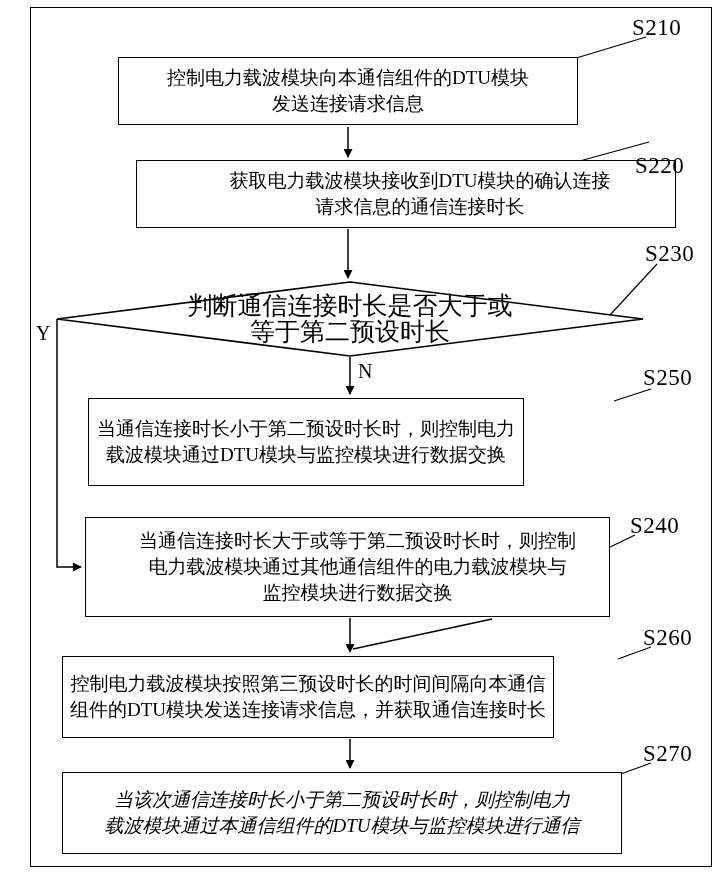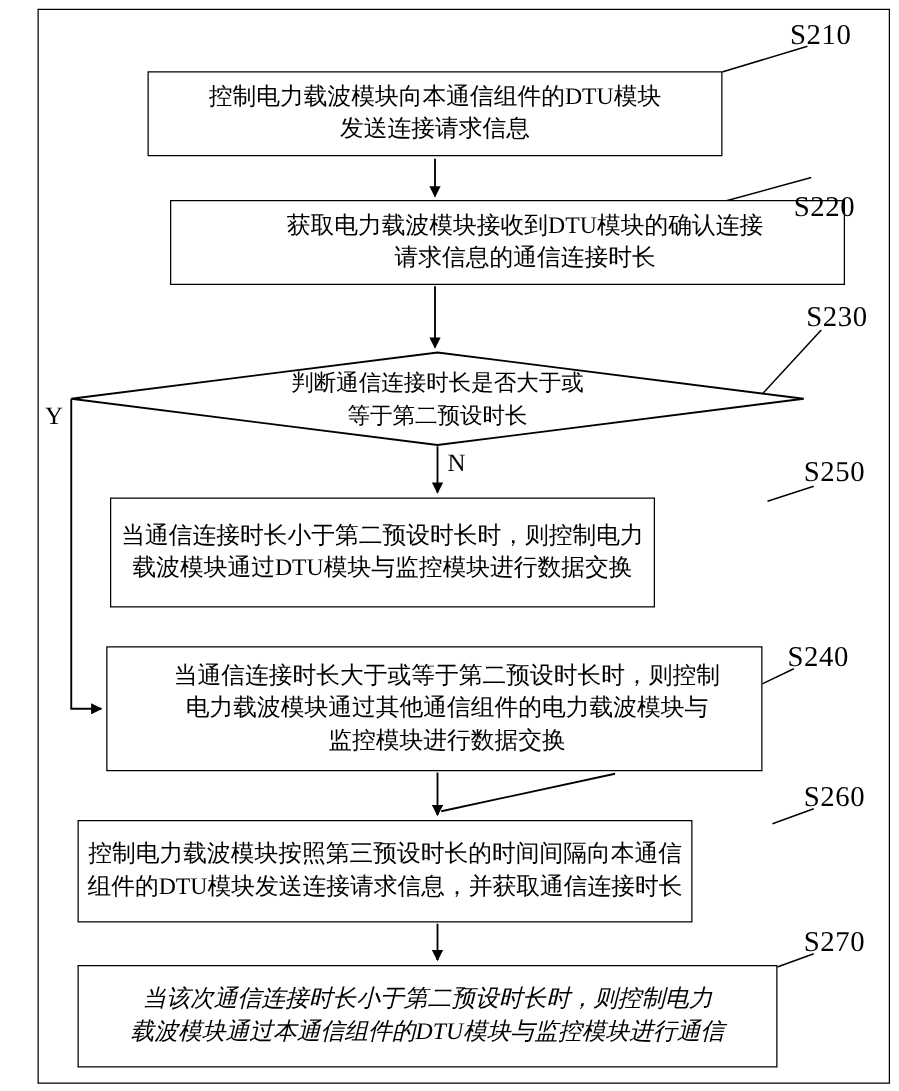--- a/index.html
+++ b/index.html
@@ -23,21 +23,21 @@
     background:#ffffff;
     display:flex;flex-direction:column;
     justify-content:center;align-items:center;
     text-align:center;
     font-size:19px;line-height:26px;
   }
   .dtext{
     position:absolute;
     display:flex;flex-direction:column;
     justify-content:center;align-items:center;
-    font-size:18px;line-height:26px;
+    font-size:25px;line-height:26px;
   }
   .steplabel{
     position:absolute;
     font-size:23px;line-height:24px;
     letter-spacing:0.5px;
     text-align:center;
   }
   .branch{
     position:absolute;
     font-size:20px;line-height:22px;

